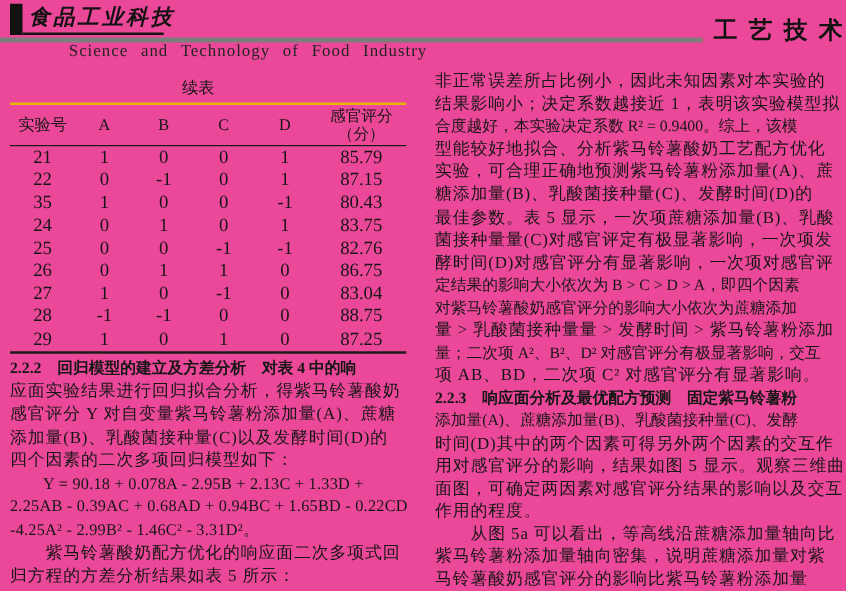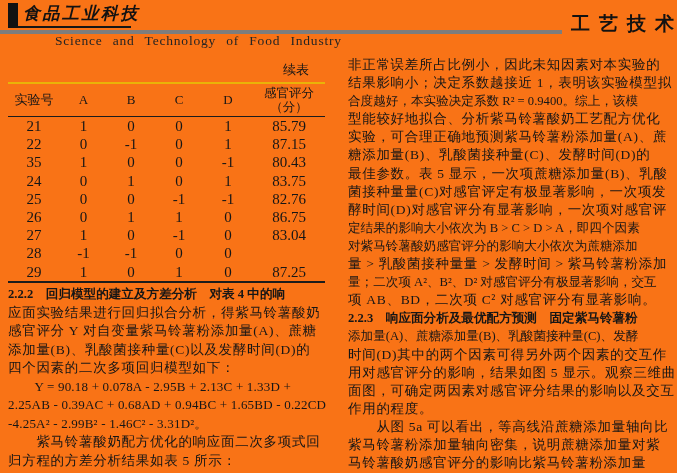--- a/index.html
+++ b/index.html
@@ -1,39 +1,39 @@
 <!DOCTYPE html>
 <html><head>
 <meta charset="utf-8">
 <style>
   * { margin:0; padding:0; box-sizing:border-box; }
   html,body { background:#e8e8e8; }
   .page {
     position:relative; width:677px; height:473px; margin:0 auto;
-    background:#f97316; overflow:hidden;
+    background:#ec4899; overflow:hidden;
     font-family:"Liberation Serif","DejaVu Serif",serif; color:#161616;
   }
   
   .logo-bar { position:absolute; left:8px; top:3px; width:10px; height:25px; background:#121212; }
   .logo-cn {
     position:absolute; left:23px; top:2px; font-size:17px; font-weight:bold;
     font-style:italic; letter-spacing:2.5px; white-space:nowrap; color:#121212;
   }
   .logo-underline { position:absolute; left:18px; top:26px; width:113px; height:2px; background:#161616; }
   .header-rule { position:absolute; left:0; top:30px; width:562px; height:3.5px; background:#7d7d7d; }
   .journal-en {
     position:absolute; left:55px; top:33px; font-size:13.5px;
     letter-spacing:0.8px; word-spacing:6px; white-space:nowrap; color:#242424;
   }
   .banner {
     position:absolute; left:571px; top:11px; font-size:19px; font-weight:bold;
     letter-spacing:9px; white-space:nowrap; color:#121212;
   }
   
-  .continued { position:absolute; left:8px; top:61px; width:301px; text-align:right; font-size:13px; }
+  .continued { position:absolute; left:8px; top:61px; width:301px; text-align:center; font-size:13px; }
   .dtable {
     position:absolute; left:8px; top:82px; width:317px;
     border-top:2px solid #eab308; border-bottom:2px solid #1c1c1c;
   }
   .thead { display:flex; align-items:center; height:33px; border-bottom:1.5px solid #1c1c1c; }
   .thead .cell { font-size:13px; }
   .cell { text-align:center; }
   .c0{width:52px;} .c1{width:47px;} .c2{width:48px;} .c3{width:48px;} .c4{width:50px;} .c5{width:72px;}
   .score-h { line-height:14px; font-size:12.5px; }
   .trow { display:flex; height:18.2px; line-height:18.2px; font-size:15px; }
@@ -130,20 +130,21 @@
         <span class="cell c3">-1</span>
         <span class="cell c4">0</span>
         <span class="cell c5">83.04</span>
       </div>
         <div class="trow">
         <span class="cell c0">28</span>
         <span class="cell c1">-1</span>
         <span class="cell c2">-1</span>
         <span class="cell c3">0</span>
         <span class="cell c4">0</span>
+        <span class="cell c5">88.75</span>
       </div>
         <div class="trow">
         <span class="cell c0">29</span>
         <span class="cell c1">1</span>
         <span class="cell c2">0</span>
         <span class="cell c3">1</span>
         <span class="cell c4">0</span>
         <span class="cell c5">87.25</span>
       </div>
       </div>

